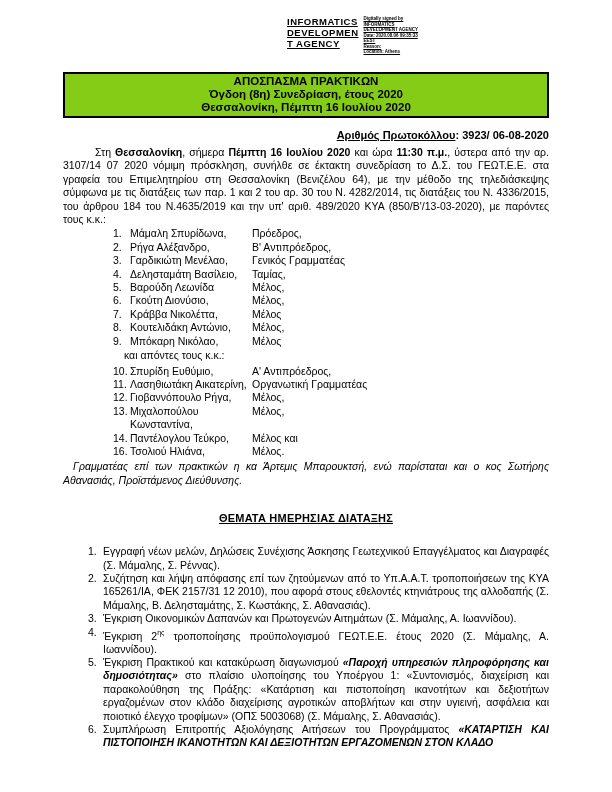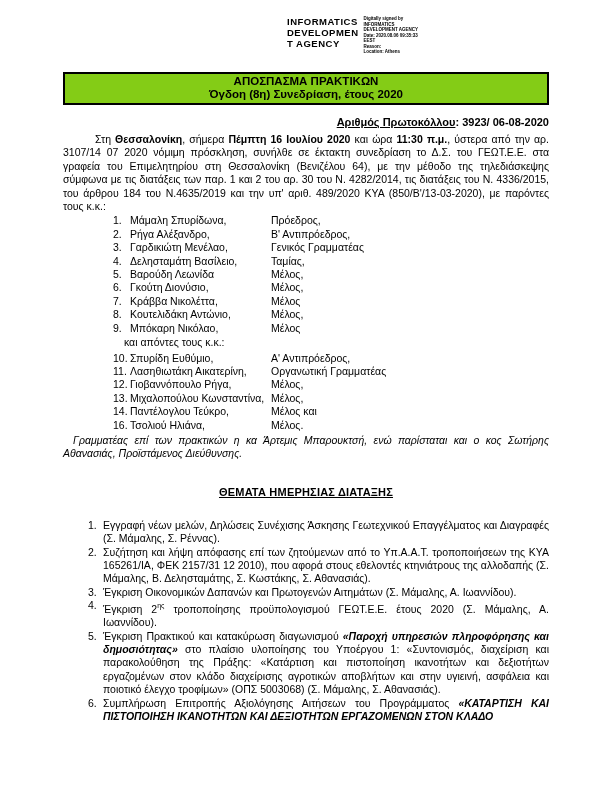--- a/index.html
+++ b/index.html
@@ -2,34 +2,34 @@
 <html><head>
 <meta charset="utf-8">
 <style>
   html,body{margin:0;padding:0;background:#888;}
   .page{
     width:612px;height:792px;background:#ffffff;position:relative;
     margin:0 auto;font-family:"Liberation Sans", sans-serif;color:#000;
     overflow:hidden;
   }
   .ada{position:absolute;top:8px;left:388px;font-size:14px;letter-spacing:.3px;white-space:nowrap;}
-  .stamp{position:absolute;top:16px;left:287px;display:flex;gap:5px;align-items:flex-start;}
+  .stamp{position:absolute;top:16px;left:287px;display:flex;gap:5px;align-items:flex-start;text-decoration:underline;}
   .stamp-agency{font-weight:bold;font-size:9.5px;line-height:11px;letter-spacing:.5px;}
   .stamp-details{font-size:4.5px;line-height:5.5px;font-weight:bold;}
   .content{position:absolute;left:63px;top:72px;width:486px;}
   .header-box{border:2px solid #000;text-align:center;font-weight:bold;
     font-size:11.5px;line-height:13px;padding:1px 0 2px;}
   .protocol{text-align:right;font-weight:bold;font-size:11px;margin-top:11px;}
   .protocol .u{text-decoration:underline;}
   .body-text{font-size:10.5px;line-height:13.4px;text-align:justify;}
   .intro{text-indent:32px;margin-top:5px;}
   .members{margin-top:1px;font-size:10.5px;line-height:13.4px;}
   .member-row{display:flex;}
   .member-num{margin-left:50px;width:17px;flex:none;}
-  .member-name{width:141px;flex:none;}
+  .member-name{width:122px;flex:none;}
   .member-role{flex:1;}
   .absent-intro{margin-left:61px;font-size:10.5px;line-height:13.4px;margin-top:1px;margin-bottom:2px;}
   .secretary{text-indent:10px;margin-top:2px;font-style:italic;}
   .agenda-heading{text-align:center;font-weight:bold;text-decoration:underline;
     font-size:11px;margin-top:25px;letter-spacing:.2px;}
   .agenda{margin-top:21px;}
   .agenda-item{display:flex;font-size:10.5px;line-height:13.4px;}
   .agenda-num{margin-left:25px;width:15px;flex:none;}
   .agenda-text{flex:1;text-align:justify;}
   .bi{font-weight:bold;font-style:italic;}
@@ -57,20 +57,21 @@
       <div>Reason:</div>
       <div>Location: Athens</div>
     </div>
   </div>
 
   <div class="content">
 
     <div class="header-box" id="header-box" style="background: #84cc16;">
       <div>ΑΠΟΣΠΑΣΜΑ ΠΡΑΚΤΙΚΩΝ</div>
       <div>Όγδοη (8η) Συνεδρίαση, έτους 2020</div>
+      <div>Θεσσαλονίκη, Πέμπτη 16 Ιουλίου 2020</div>
     </div>
 
     <div class="protocol">
       <span class="u">Αριθμός Πρωτοκόλλου</span><span>: 3923/ 06-08-2020</span>
     </div>
 
     <div class="body-text intro">
       <span>Στη </span><b>Θεσσαλονίκη</b><span>, σήμερα </span><b>Πέμπτη 16 Ιουλίου 2020</b><span> και ώρα </span><b>11:30 π.μ.</b><span>, ύστερα από την αρ. 3107/14 07 2020 νόμιμη πρόσκληση, συνήλθε σε έκτακτη συνεδρίαση το Δ.Σ. του ΓΕΩΤ.Ε.Ε. στα γραφεία του Επιμελητηρίου στη Θεσσαλονίκη (Βενιζέλου 64), με την μέθοδο της τηλεδιάσκεψης σύμφωνα με τις διατάξεις των παρ. 1 και 2 του αρ. 30 του Ν. 4282/2014, τις διατάξεις του Ν. 4336/2015, του άρθρου 184 του Ν.4635/2019 και την υπ' αριθ. 489/2020 ΚΥΑ (850/Β'/13-03-2020), με παρόντες τους κ.κ.:</span>
     </div>
 

